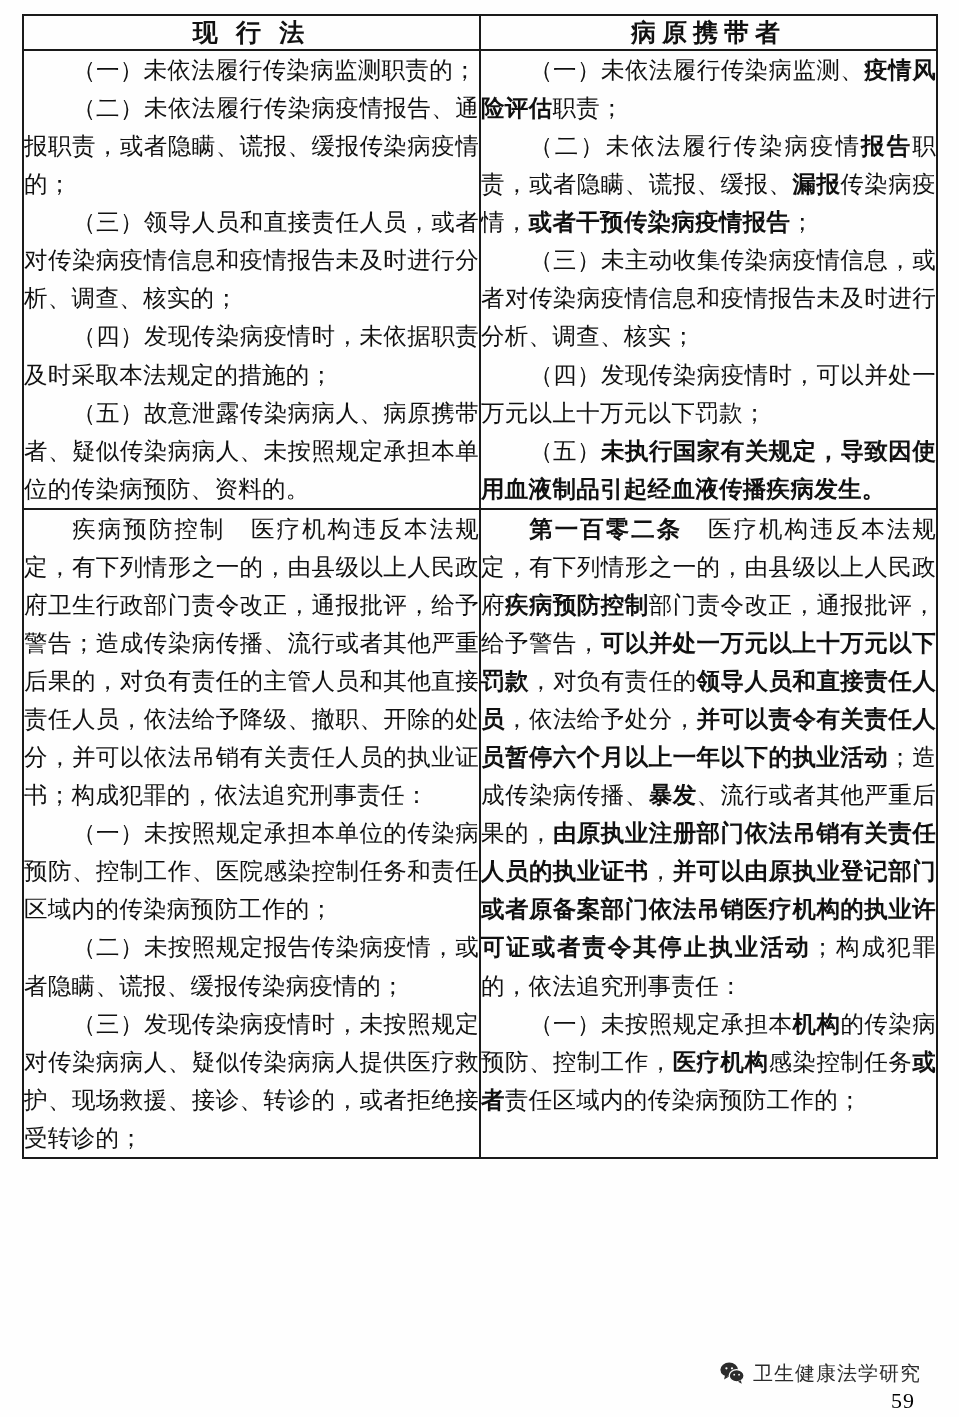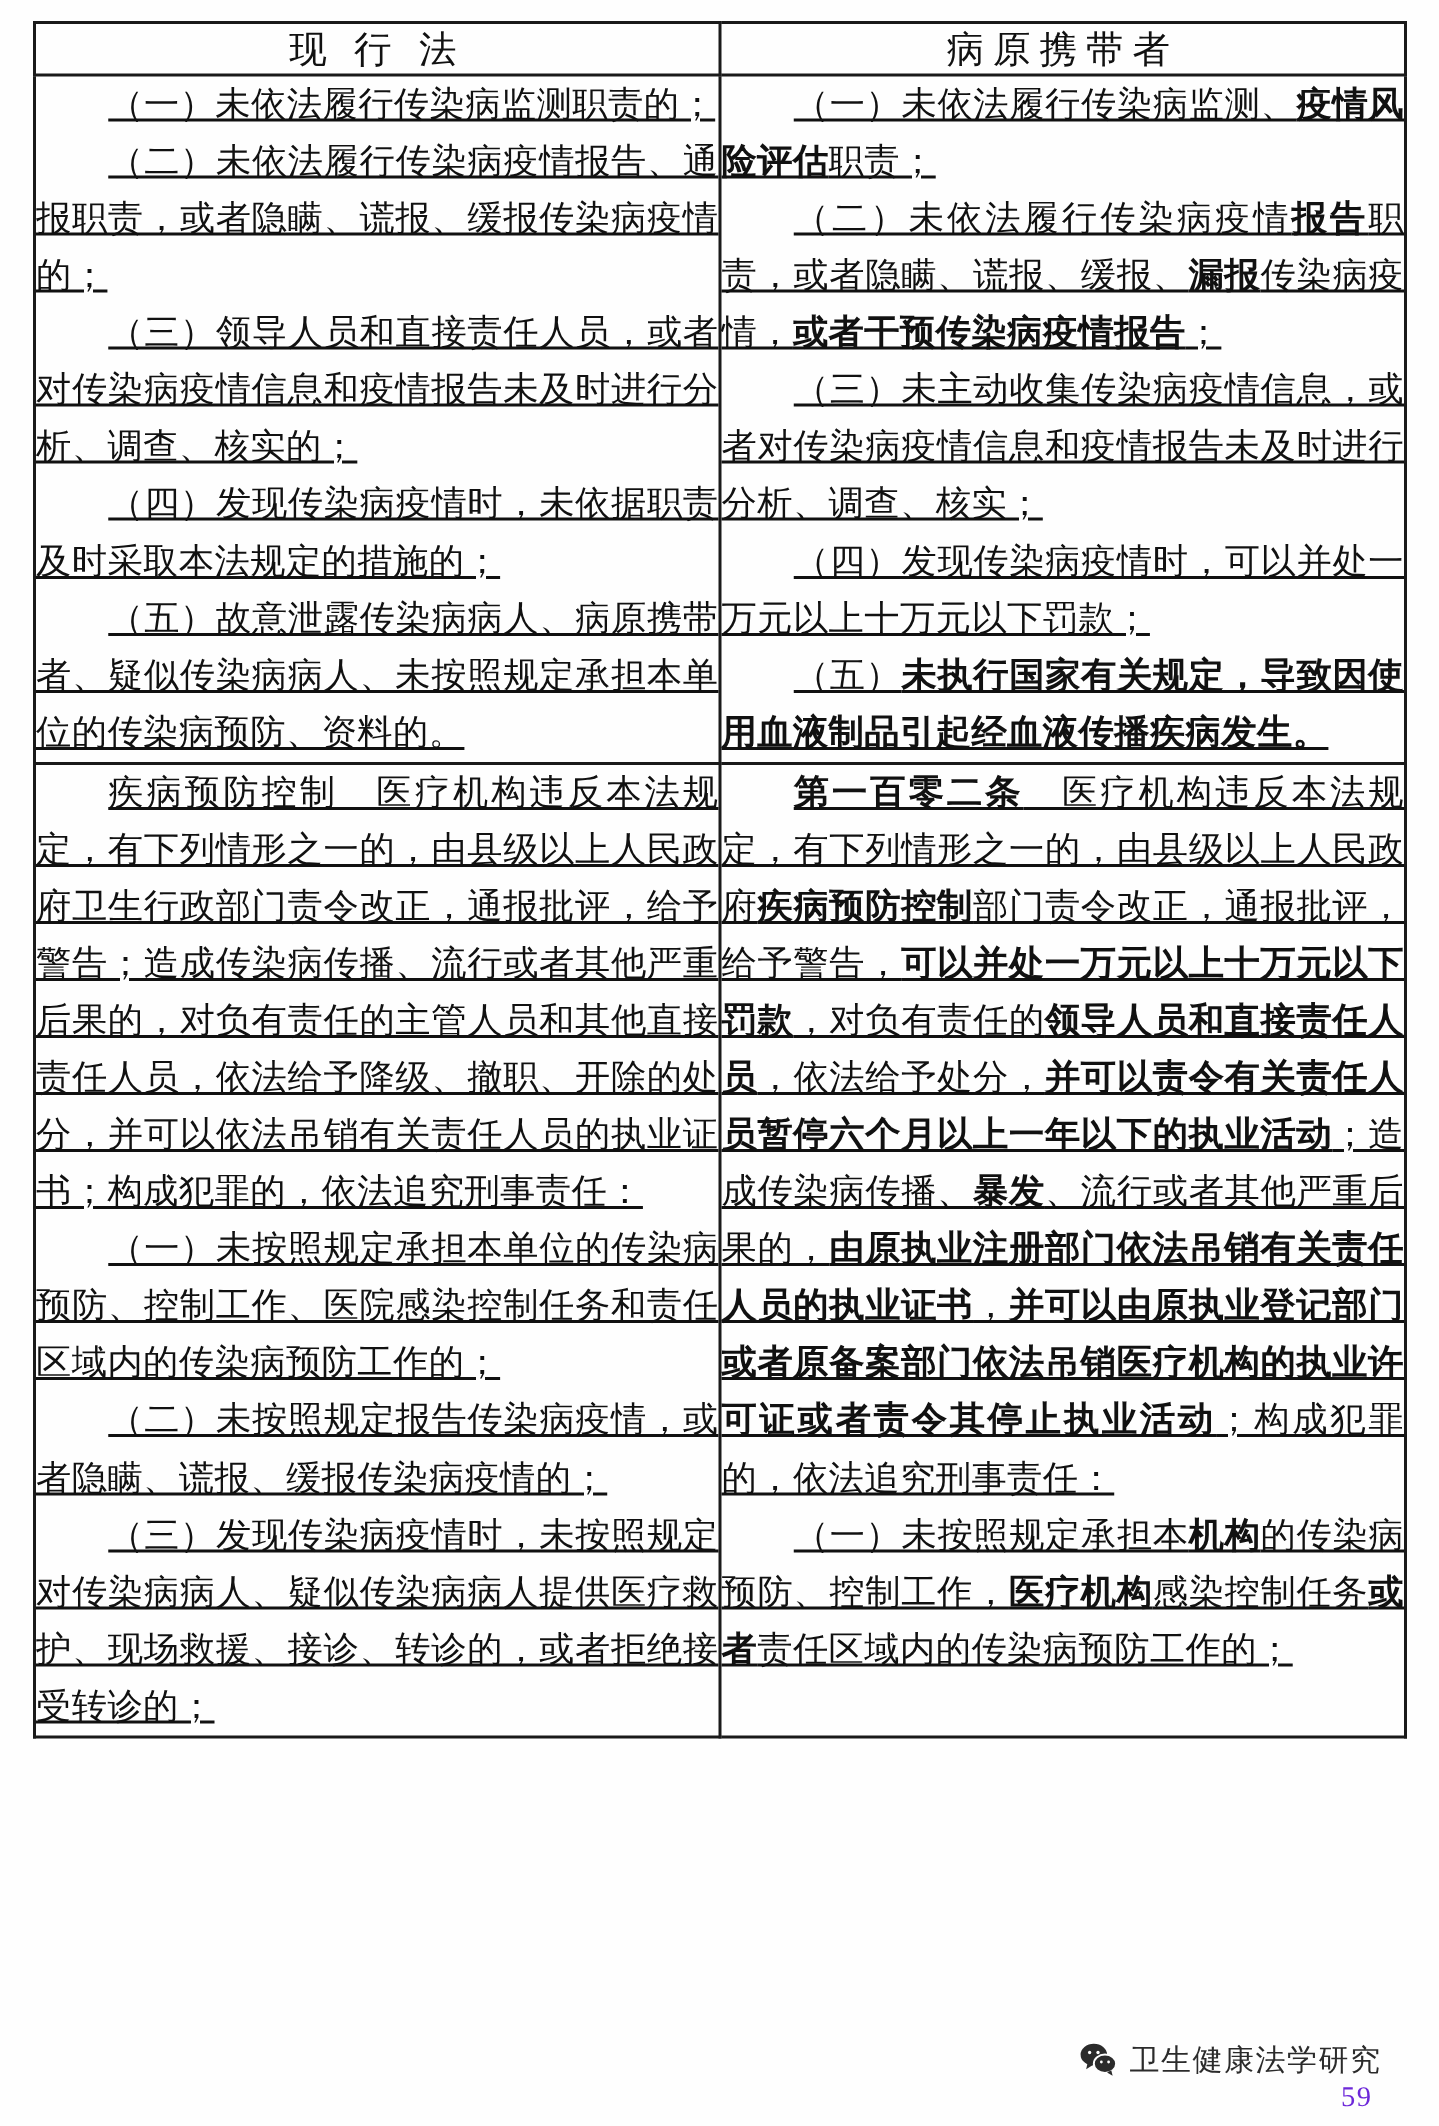--- a/index.html
+++ b/index.html
@@ -38,39 +38,39 @@
 
   .cmp-table th, .cmp-table td {
     border: 2px solid #1a1a1a;
     vertical-align: top;
     padding: 0;
   }
 
   .hdr-cell {
     text-align: center;
     font-size: 25px;
-    font-weight: 400;
+    font-weight: 700;
     letter-spacing: 6px;
     padding: 10px 0 11px 0;
     font-family: "Liberation Serif", "DejaVu Serif", serif;
   }
 
   .body-cell {
     padding: 10px 14px 12px 14px;
   }
 
   .para {
     font-size: 23.5px;
     line-height: 1.62;
     text-align: justify;
     text-justify: inter-ideograph;
     margin: 0 0 0 0;
     letter-spacing: 0.3px;
   }
-  .para.indent { text-indent: 2.05em; text-decoration: underline; }
+  .para.indent { text-indent: 2.05em; }
 
   
   .footer {
     position: absolute;
     left: 0;
     top: 1352px;
     width: 959px;
     height: 65px;
   }
   .wechat-mark {
@@ -88,22 +88,22 @@
   }
   .wechat-text {
     font-size: 20px;
     letter-spacing: 1px;
     font-family: "Liberation Sans", sans-serif;
   }
   .page-num {
     position: absolute;
     right: 44px;
     top: 36px;
-    font-size: 19px;
-    color: #6d28d9;
+    font-size: 22px;
+    color: #000000;
     font-family: "Liberation Serif", "DejaVu Serif", serif;
     letter-spacing: 1px;
   }
 </style>
 </head>
 <body>
 
 <div class="page">
 
   <table class="cmp-table">

